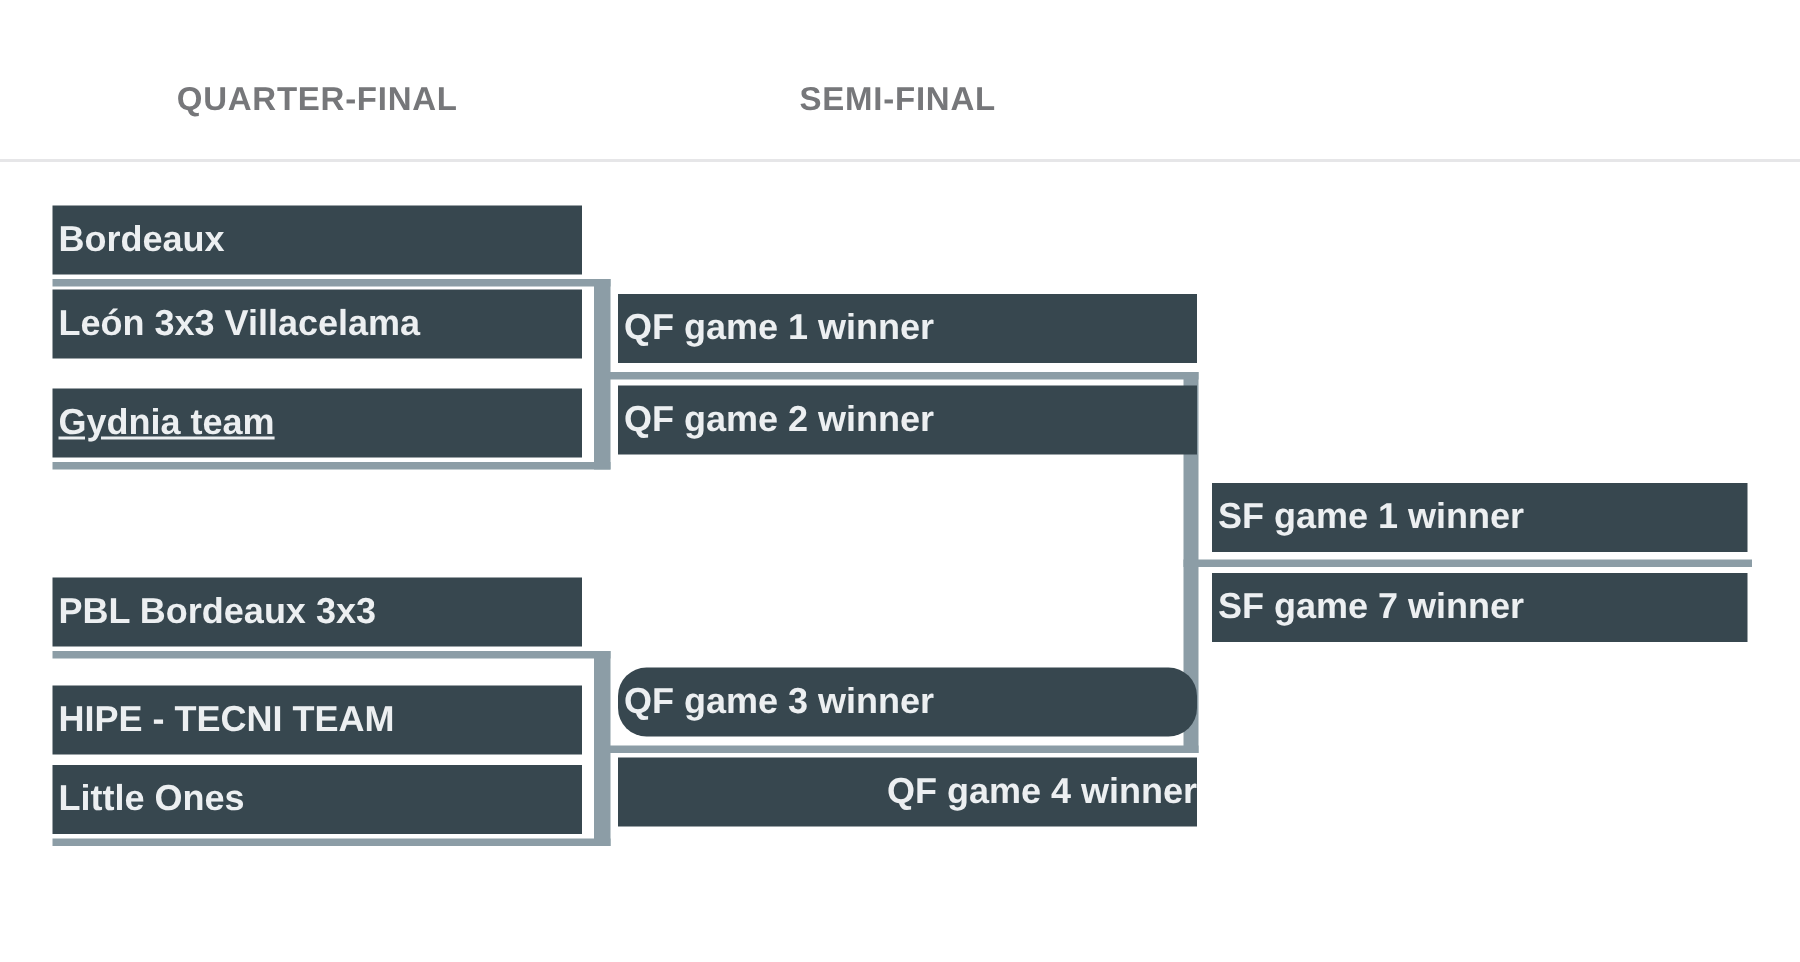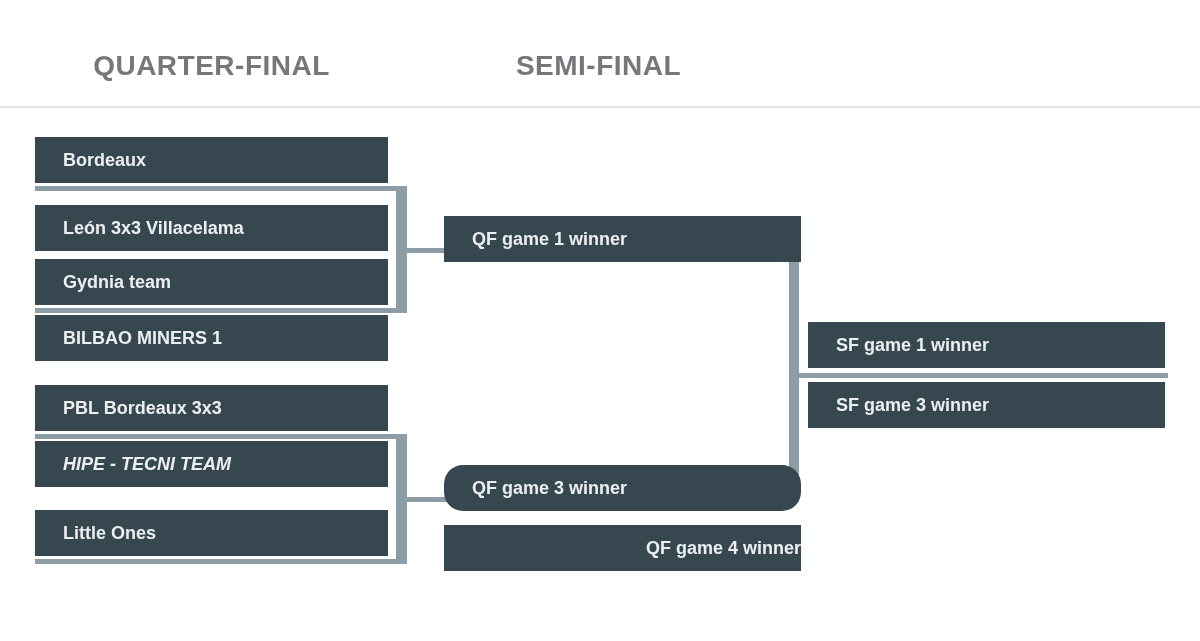--- a/index.html
+++ b/index.html
@@ -14,46 +14,46 @@
   body{
     width:1200px;height:641px;
     background:var(--background);
     font-family:"Liberation Sans", sans-serif;
     overflow:hidden;
   }
   .stage{position:relative;width:1200px;height:641px;}
 
   .col-header{
     position:absolute;top:52px;height:28px;line-height:28px;
-    font-size:28px;font-weight:bold;letter-spacing:0.5px;
+    font-size:22px;font-weight:bold;letter-spacing:0.5px;
     color:var(--header-text);text-align:center;
     -webkit-user-select:none;user-select:none;
   }
   .hdr-qf{left:35px;width:353px;}
   .hdr-sf{left:420px;width:357px;}
   .hdr-f{left:808px;width:355px;}
 
   .divider{
     position:absolute;left:0;top:106px;width:1200px;height:2px;
     background:var(--divider);
   }
 
   .box{
     position:absolute;height:46px;box-sizing:border-box;
     background:var(--box-bg);color:var(--box-text);
-    font-size:18px;font-weight:bold;line-height:46px;
-    padding-left:28px;white-space:nowrap;overflow:hidden;
+    font-size:24px;font-weight:bold;line-height:46px;
+    padding-left:4px;white-space:nowrap;overflow:hidden;
     cursor:pointer;
   }
   .qf{left:35px;width:353px;}
-  .sf{left:444px;width:357px;margin-top:20px;}
+  .sf{left:412px;width:386px;}
   .fin{left:808px;width:357px;}
 
-  .qf1{top:137px;} .qf2{top:193px;margin-top:12px;} .qf3{top:259px;} .qf4{top:315px;}
-  .qf5{top:385px;} .qf6{top:441px;font-style:italic;} .qf7{top:510px;} .qf8{top:566px;}
+  .qf1{top:137px;} .qf2{top:193px;} .qf3{top:259px;text-decoration:underline;} .qf4{top:315px;}
+  .qf5{top:385px;} .qf6{top:457px;} .qf7{top:510px;} .qf8{top:566px;}
   .sf1{top:196px;} .sf2{top:257px;} .sf3{top:445px;border-radius:19px;} .sf4{top:505px;text-align:right;}
   .f1{top:322px;}  .f2{top:382px;}
 
   .line,.rail{position:absolute;background:var(--connector);}
   .line{height:5px;}
   .lq1{left:35px;top:186px;width:372px;}
   .lq2{left:35px;top:308px;width:372px;}
   .lq3{left:35px;top:434px;width:372px;}
   .lq4{left:35px;top:559px;width:372px;}
   .rail-a{left:396px;top:186px;width:11px;height:127px;}
@@ -81,25 +81,25 @@
   <div class="rail rail-b"></div>
 
   <div class="line ls1"></div>
   <div class="line ls2"></div>
   <div class="rail rail-c"></div>
   <div class="line lf"></div>
 
   <div class="box qf qf1">Bordeaux</div>
   <div class="box qf qf2">León 3x3 Villacelama</div>
   <div class="box qf qf3">Gydnia team</div>
-  <div class="box qf qf4">BILBAO MINERS 1</div>
   <div class="box qf qf5">PBL Bordeaux 3x3</div>
   <div class="box qf qf6">HIPE - TECNI TEAM</div>
   <div class="box qf qf7">Little Ones</div>
 
   <div class="box sf sf1">QF game 1 winner</div>
+  <div class="box sf sf2">QF game 2 winner</div>
   <div class="box sf sf3">QF game 3 winner</div>
   <div class="box sf sf4">QF game 4 winner</div>
 
   <div class="box fin f1">SF game 1 winner</div>
-  <div class="box fin f2">SF game 3 winner</div>
+  <div class="box fin f2">SF game 7 winner</div>
 
 </div>
 
 </body></html>

